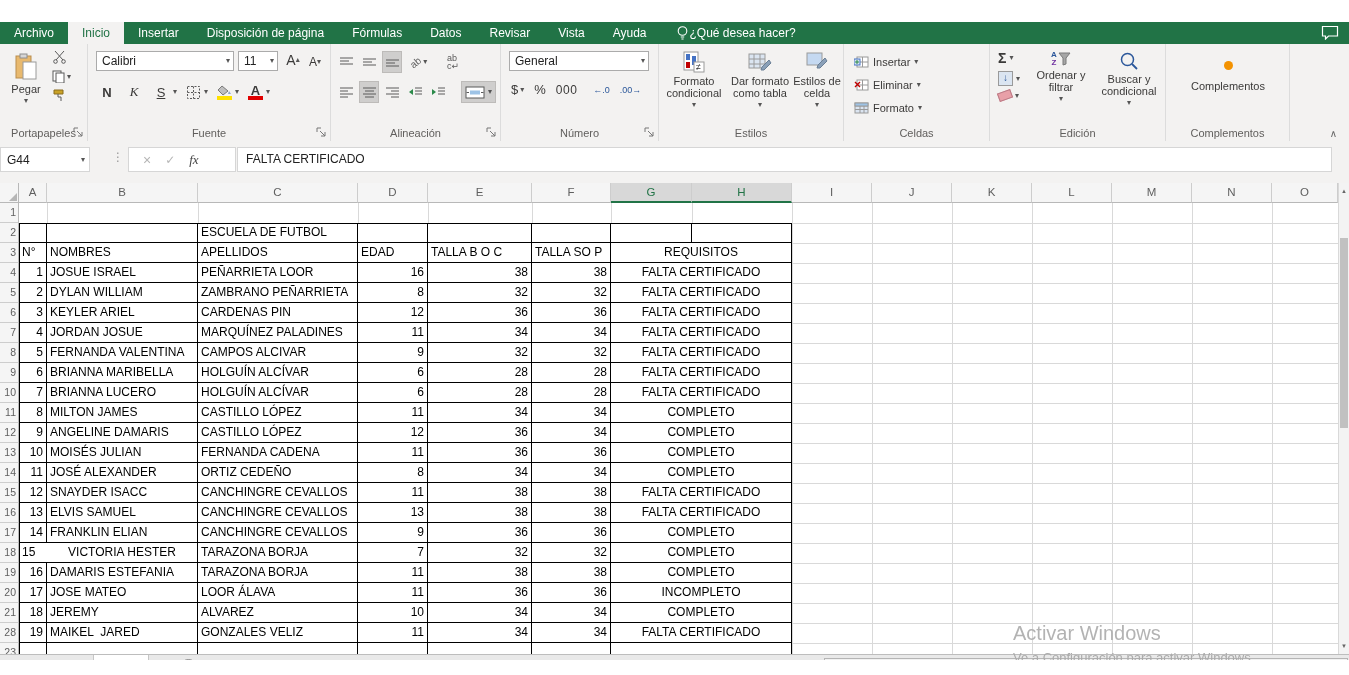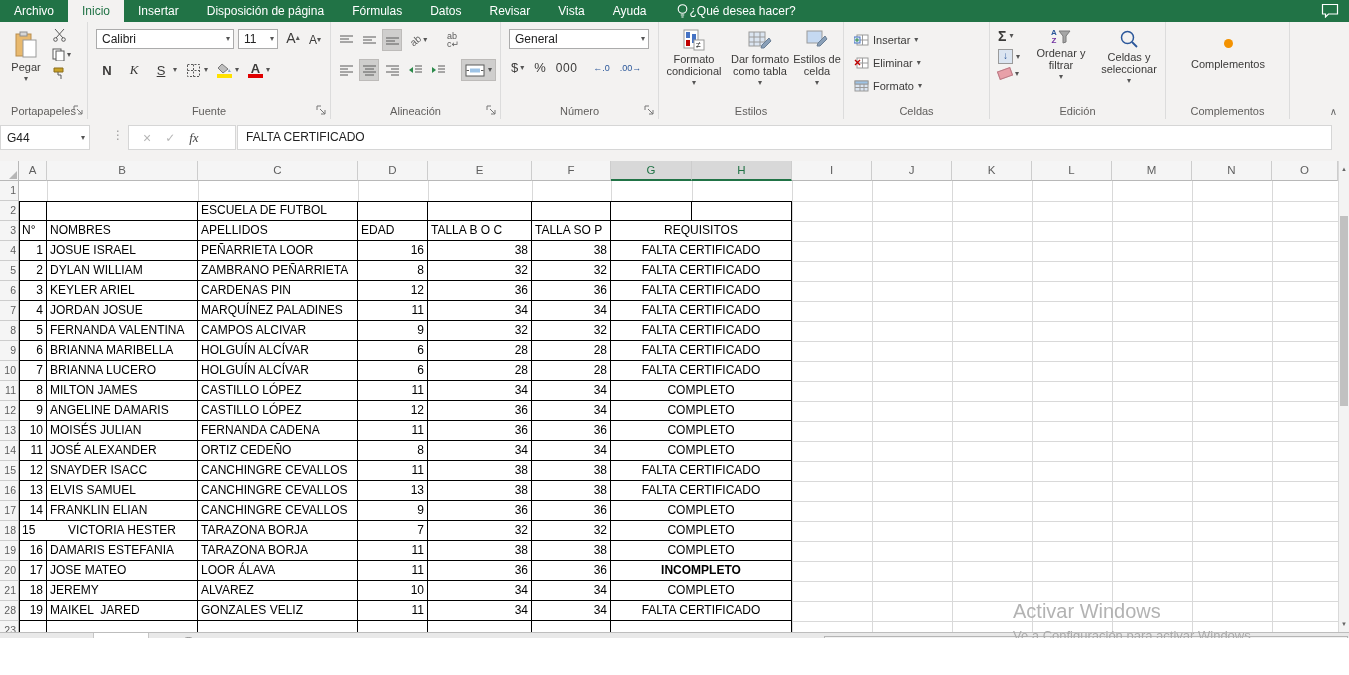--- a/index.html
+++ b/index.html
@@ -1,17 +1,17 @@
 <!DOCTYPE html>
 <html style="--accent: #217346; --addin-dot: #f39200; --fill-yellow: #ffe100; --font-red: #e00000;"><head>
 <meta charset="utf-8">
 <style>
   html,body{margin:0;padding:0;background:#fff;}
   #app{position:relative;width:1349px;height:638px;overflow:hidden;
-       font-family:"Liberation Sans","DejaVu Sans",sans-serif;-webkit-font-smoothing:antialiased;}
+       font-family:"Liberation Sans","DejaVu Sans",sans-serif;margin-top:22px;-webkit-font-smoothing:antialiased;}
   
   #titlebar{position:absolute;left:0;top:0;width:1349px;height:22px;background:var(--accent,#217346);
             display:flex;align-items:stretch;color:#fff;font-size:12px;}
   .rtab{padding:0 14px;line-height:22px;cursor:default;}
   .rtab.active{background:#f3f2f1;color:var(--accent,#217346);}
   #tellme-wrap{display:flex;align-items:center;margin-left:16px;}
   #titlebar-right{position:absolute;right:10px;top:3px;}
   
   #ribbon{position:absolute;left:0;top:22px;width:1349px;height:97px;background:#f3f2f1;
           border-bottom:1px solid #d1d1d1;font-size:11px;color:#3b3a39;}
@@ -408,21 +408,21 @@
             </svg>
         </span>
         <span class="two-line" style="width:64px">Ordenar y filtrar</span>
         <span class="cv">▾</span>
       </div>
       <div class="bigbtn" style="position:absolute;left:106px;top:2px;width:66px">
         <svg width="20" height="20" viewBox="0 0 20 20">
           <circle cx="8.5" cy="8.5" r="6" fill="none" stroke="#2b579a" stroke-width="1.5"></circle>
           <path d="M13 13l5 5" stroke="#2b579a" stroke-width="1.8"></path>
         </svg>
-        <span class="two-line" style="width:66px">Celdas y seleccionar</span>
+        <span class="two-line" style="width:66px">Buscar y condicional</span>
         <span class="cv">▾</span>
       </div>
       <div class="glabel">Edición</div>
     </div>
 
     <div class="rgroup" style="left:1166px;width:124px">
       <div class="bigbtn" style="position:absolute;left:12px;top:6px;width:100px">
         <span style="width:9px;height:9px;border-radius:50%;background:var(--addin-dot,#f39200);display:inline-block;margin-top:6px"></span>
         <span style="margin-top:8px">Complementos</span>
       </div>
@@ -610,21 +610,21 @@
       <div class="tcell ar" style="left: 358px; top: 380px; width: 70px;">11</div>
       <div class="tcell ar" style="left: 428px; top: 380px; width: 104px;">38</div>
       <div class="tcell ar" style="left: 532px; top: 380px; width: 79px;">38</div>
       <div class="tcell ac" style="left: 611px; top: 380px; width: 181px;">COMPLETO</div>
       <div class="tcell ar" style="left: 19px; top: 400px; width: 28px;">17</div>
       <div class="tcell al" style="left: 47px; top: 400px; width: 151px;">JOSE MATEO</div>
       <div class="tcell al" style="left: 198px; top: 400px; width: 160px;">LOOR ÁLAVA</div>
       <div class="tcell ar" style="left: 358px; top: 400px; width: 70px;">11</div>
       <div class="tcell ar" style="left: 428px; top: 400px; width: 104px;">36</div>
       <div class="tcell ar" style="left: 532px; top: 400px; width: 79px;">36</div>
-      <div class="tcell ac" style="left: 611px; top: 400px; width: 181px; font-weight: bold;">INCOMPLETO</div>
+      <div class="tcell ac" style="left: 611px; top: 400px; width: 181px;">INCOMPLETO</div>
       <div class="tcell ar" style="left: 19px; top: 420px; width: 28px;">18</div>
       <div class="tcell al" style="left: 47px; top: 420px; width: 151px;">JEREMY</div>
       <div class="tcell al" style="left: 198px; top: 420px; width: 160px;">ALVAREZ</div>
       <div class="tcell ar" style="left: 358px; top: 420px; width: 70px;">10</div>
       <div class="tcell ar" style="left: 428px; top: 420px; width: 104px;">34</div>
       <div class="tcell ar" style="left: 532px; top: 420px; width: 79px;">34</div>
       <div class="tcell ac" style="left: 611px; top: 420px; width: 181px;">COMPLETO</div>
       <div class="tcell ar" style="left: 19px; top: 440px; width: 28px;">19</div>
       <div class="tcell al" style="left: 47px; top: 440px; width: 151px;">MAIKEL  JARED</div>
       <div class="tcell al" style="left: 198px; top: 440px; width: 160px;">GONZALES VELIZ</div>

